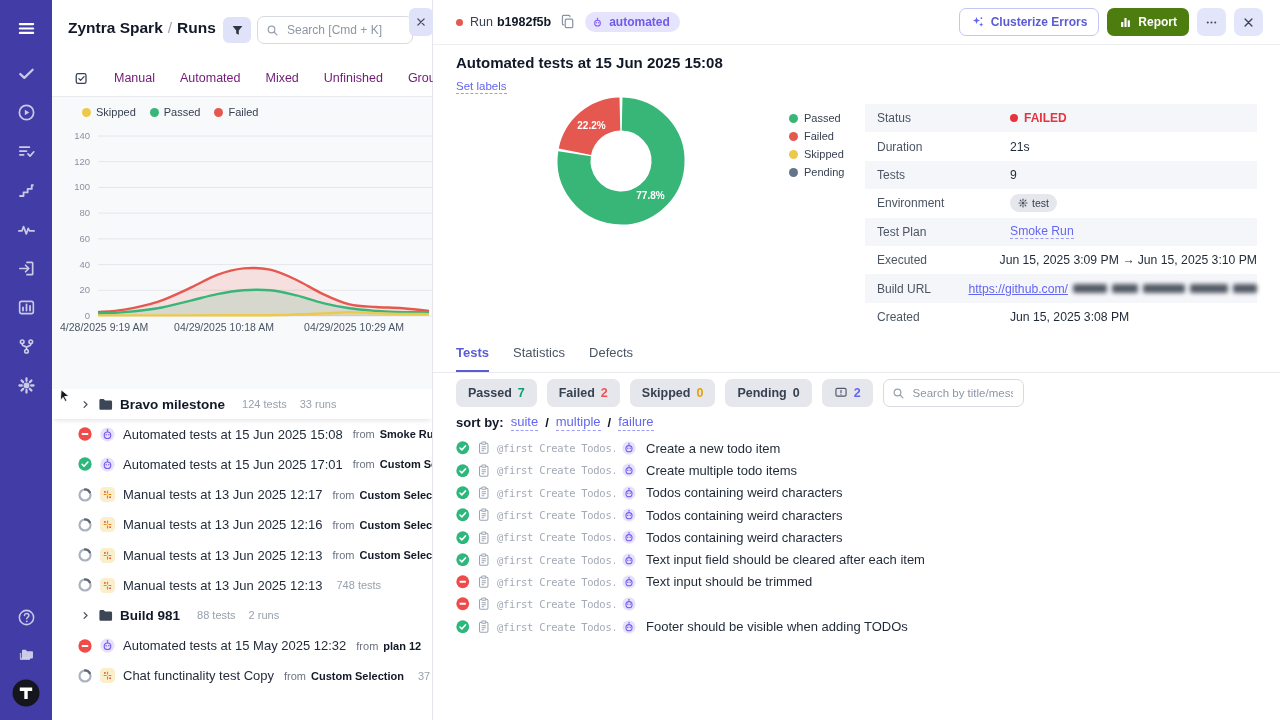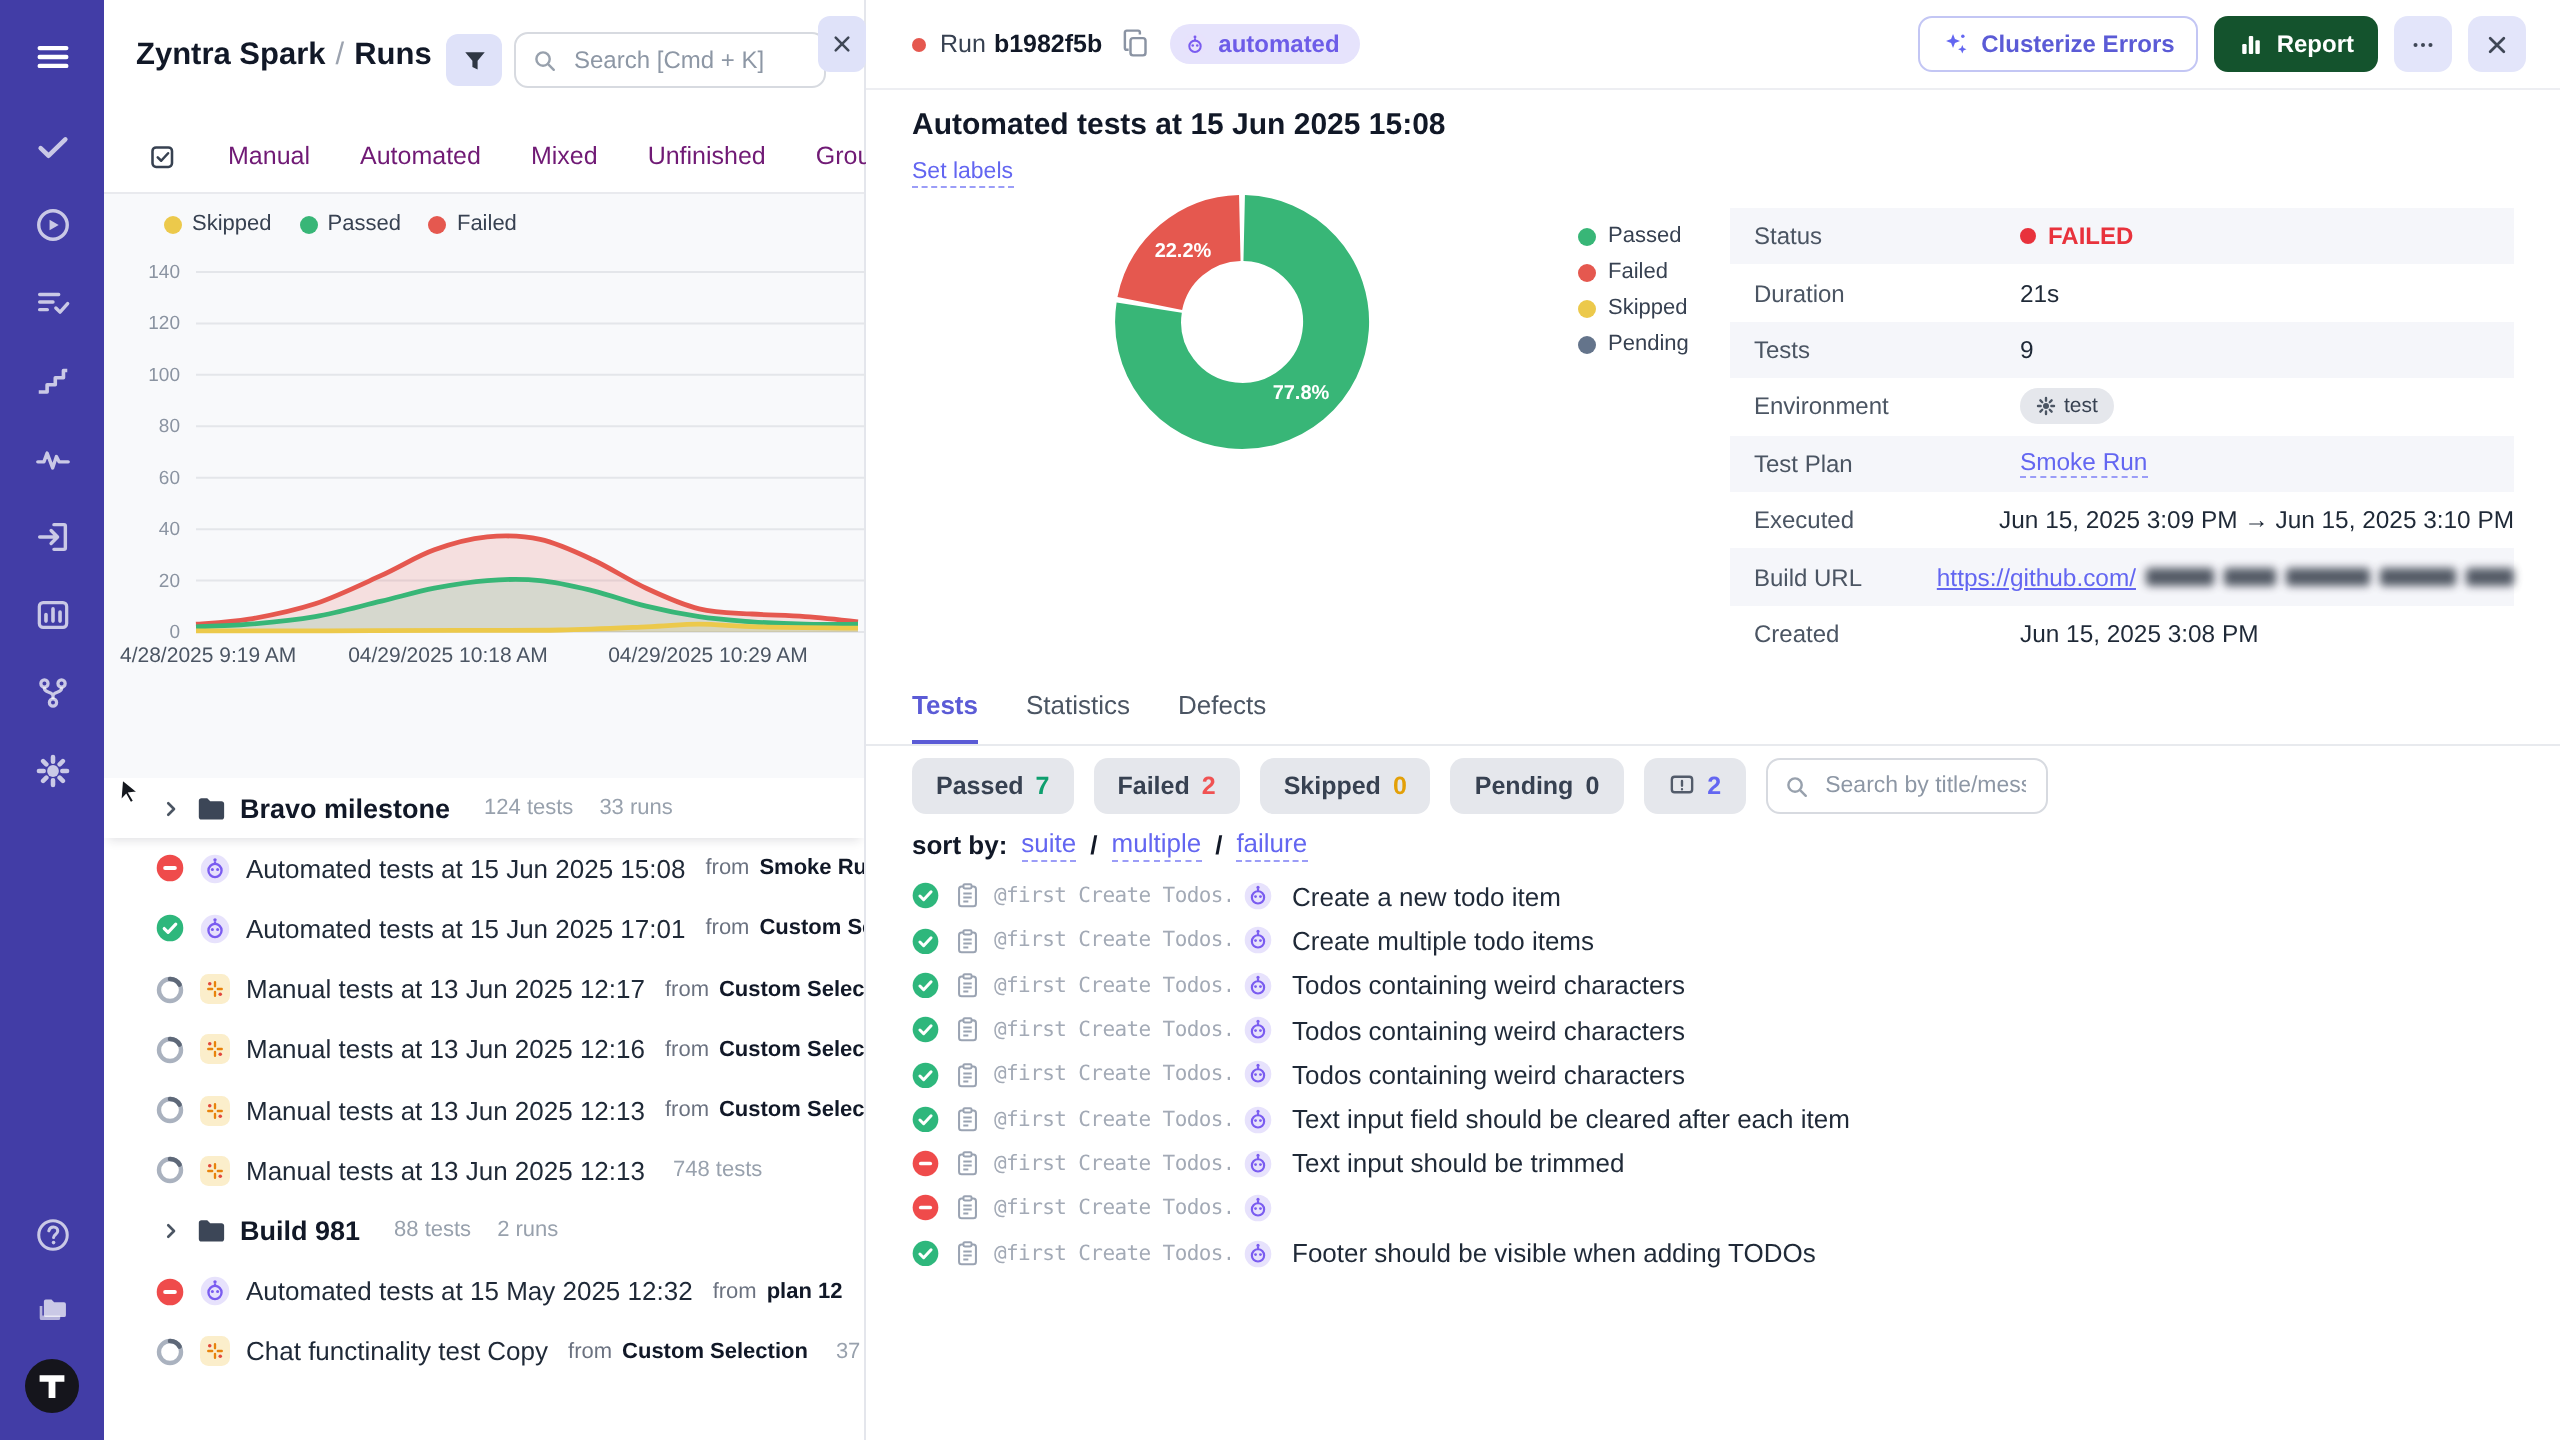--- a/index.html
+++ b/index.html
@@ -60,21 +60,21 @@
   .rp-head{position:relative;height:45px;border-bottom:1px solid #edeef2;display:flex;align-items:center;padding:0 17px 0 23px;box-sizing:border-box;}
   .rp-head .dot{width:7px;height:7px;border-radius:50%;background:#e5584f;margin-right:7px;}
   .runword{font-size:12.5px;color:#374151;margin-right:4px;}
   .runid{font-size:12.5px;font-weight:700;color:#111827;margin-right:8px;}
   .copy-btn{background:none;border:none;cursor:pointer;padding:0;width:16px;height:16px;margin-right:10px;}
   .type-badge{display:inline-flex;align-items:center;gap:5px;background:#e6e3fc;border-radius:11px;padding:3px 10px 3px 6px;font-size:12px;font-weight:600;color:#6d5ce8;}
   .type-badge .ic{width:13px;height:13px;}
   .rp-actions{margin-left:auto;display:flex;align-items:center;gap:8px;}
   .btn-outline{height:28px;border:1px solid #c3c6f4;border-radius:7px;color:#5b5bd6;font-size:12px;font-weight:600;display:flex;align-items:center;gap:6px;padding:0 11px;background:#fff;cursor:pointer;font-family:inherit;}
   .btn-outline .ic{width:14px;height:14px;}
-  .btn-primary{height:28px;border:none;border-radius:7px;background:#14532d;color:#fff;font-size:12px;font-weight:600;display:flex;align-items:center;gap:6px;padding:0 12px;cursor:pointer;font-family:inherit;}
+  .btn-primary{height:28px;border:none;border-radius:7px;background:#4d7c0f;color:#fff;font-size:12px;font-weight:600;display:flex;align-items:center;gap:6px;padding:0 12px;cursor:pointer;font-family:inherit;}
   .btn-primary .ic{width:13px;height:13px;}
   .btn-ghost{width:29px;height:28px;border:none;border-radius:7px;background:#e3e5fa;display:flex;align-items:center;justify-content:center;cursor:pointer;color:#3f4756;}
   .btn-ghost .ic{width:13px;height:13px;}
 
   .rp-title{position:absolute;left:23px;top:54px;font-size:15px;font-weight:700;color:#111827;}
   .set-labels{position:absolute;left:23px;top:80px;font-size:11.5px;color:#6366f1;border-bottom:1px dashed #9b9df7;cursor:pointer;padding-bottom:1px;}
 
   #donut{position:absolute;left:112px;top:90px;}
   .pie-lab{font-family:"Liberation Sans",sans-serif;font-size:10px;font-weight:700;fill:#fff;}
   .donut-legend{position:absolute;left:356px;top:112px;display:flex;flex-direction:column;gap:6px;}

